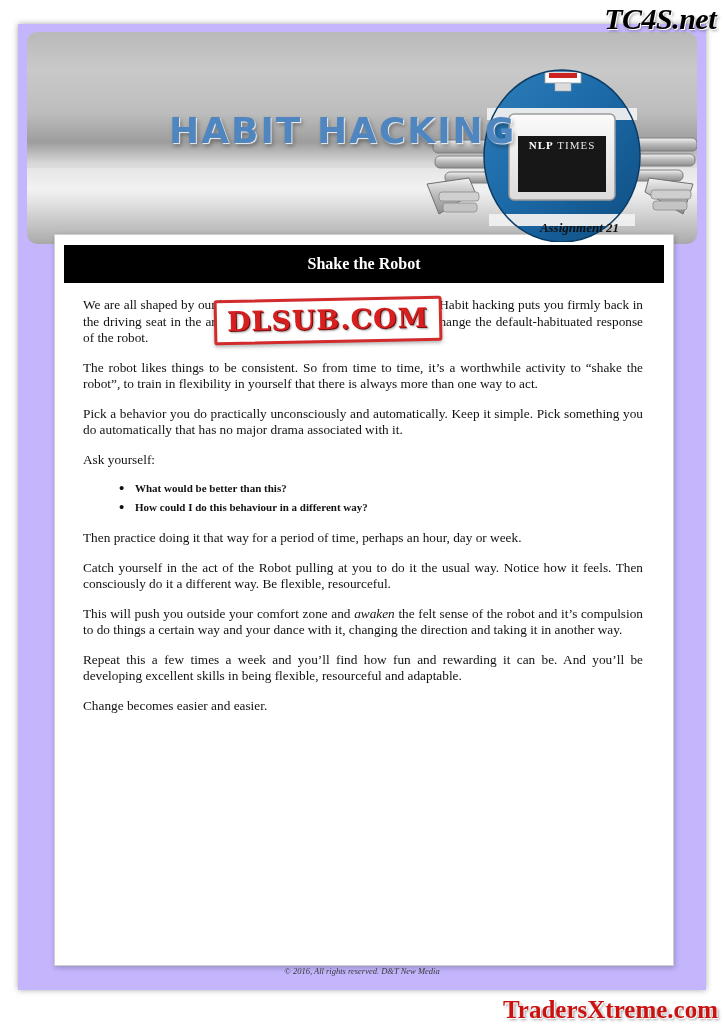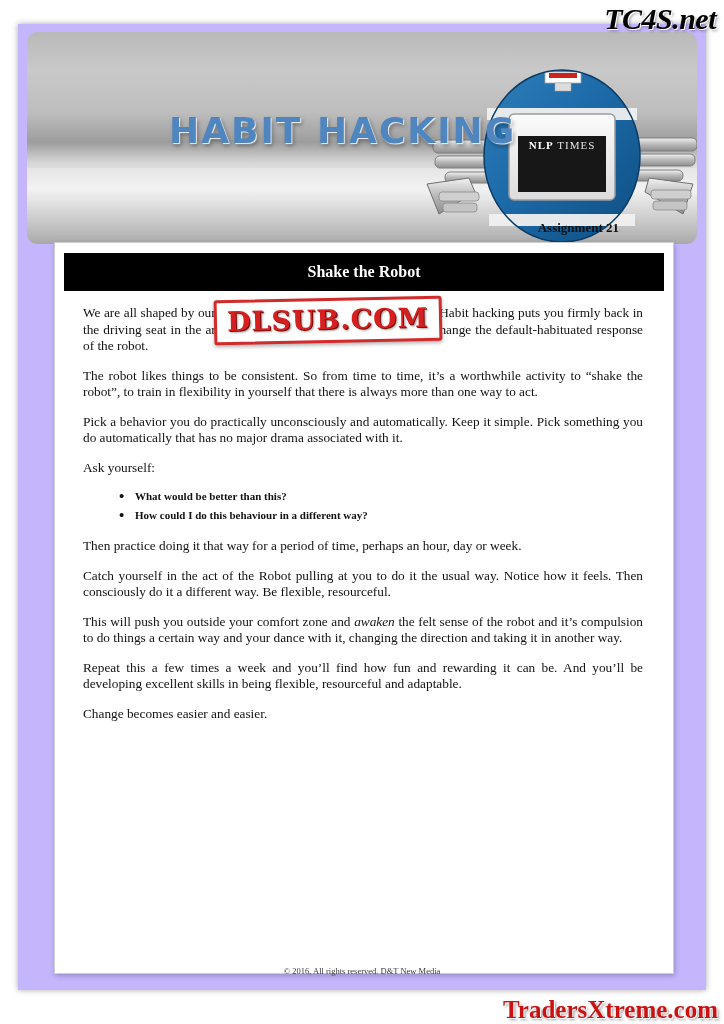--- a/index.html
+++ b/index.html
@@ -81,40 +81,41 @@
     color: #4f86c0;
     text-shadow: 1px 1px 1px rgba(255,255,255,0.9), 2px 3px 4px rgba(0,0,0,0.35);
     z-index: 3;
   }
   .assignment {
     position: absolute;
     right: 78px;
     bottom: 8px;
     font-family: "Liberation Serif", serif;
     font-weight: bold;
+    font-style: italic;
     font-size: 13px;
     color: #111111;
     z-index: 6;
   }
 
   
   .robot {
     position: absolute;
     left: 390px;
     top: 32px;
     width: 290px;
     height: 178px;
     z-index: 2;
   }
 
   
   .sheet {
     position: absolute;
     left: 36px;
-    top: 218px;
+    top: 210px;
     width: 618px;
     height: 730px;
     background: #ffffff;
     border: 1px solid #cfcfcf;
     box-shadow: 1px 2px 5px rgba(0,0,0,0.22);
   }
   .title-bar {
     position: absolute;
     left: 9px;
     top: 10px;
@@ -194,20 +195,21 @@
   
   .footer {
     position: absolute;
     left: 0;
     right: 0;
     bottom: 14px;
     text-align: center;
     font-family: "Liberation Serif", serif;
     font-size: 8.5px;
     color: #3a3a3a;
+    font-style: italic;
   }
   .wm-bottom {
     position: absolute;
     right: 6px;
     bottom: 0px;
     font-family: "Liberation Serif", serif;
     font-weight: bold;
     font-size: 25px;
     color: #cc1111;
     text-shadow: 1px 1px 0 #ffffff, 2px 2px 3px rgba(0,0,0,0.4);

